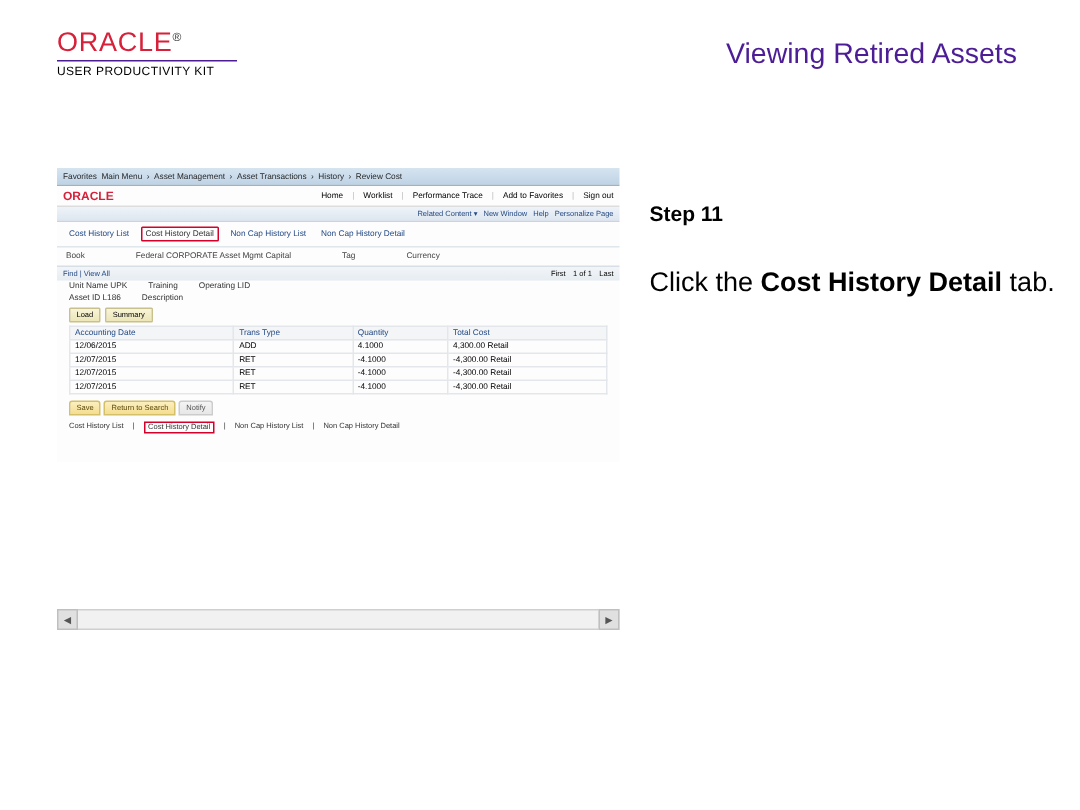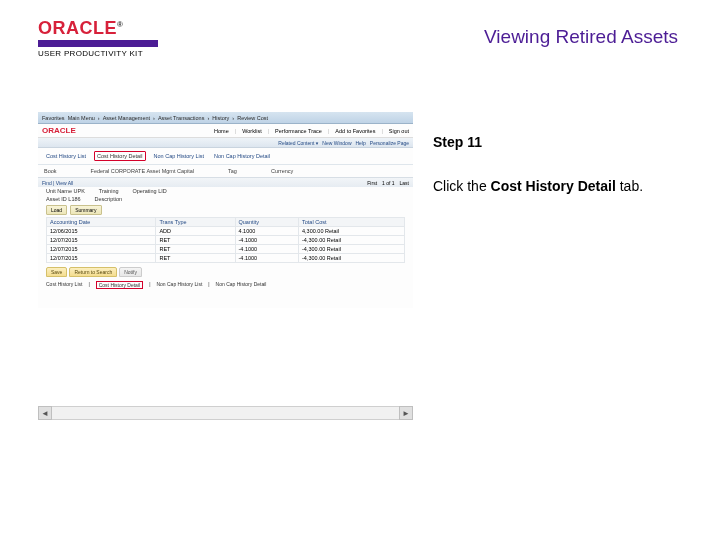--- a/index.html
+++ b/index.html
@@ -4,27 +4,27 @@
 <style>
   * { box-sizing: border-box; margin: 0; padding: 0; }
   html, body { width: 720px; height: 540px; font-family: Arial, Helvetica, sans-serif; background: #fff; }
   .page { position: relative; width: 720px; height: 540px; }
 
   .header {
     position: absolute; left: 38px; top: 18px;
     display: flex; flex-direction: column;
   }
   .oracle-logo {
-    font-size: 18px; font-weight: 700; letter-spacing: 0.5px;
+    font-size: 18px; font-weight: 400; letter-spacing: 0.5px;
     color: #d7213a; font-family: Arial, sans-serif;
   }
   .oracle-logo .tm { font-size: 8px; vertical-align: super; color: #333; }
   .kit-label {
     font-size: 8px; letter-spacing: 0.3px; color: #000;
-    border-top: 7px solid #4c1d95; padding-top: 2px; margin-top: 1px;
+    border-top: 1px solid #4c1d95; padding-top: 2px; margin-top: 1px;
     width: 120px;
   }
   .page-title {
     position: absolute; right: 42px; top: 26px;
     font-size: 19px; color: #4c1d95;
   }
 
   .screenshot-area {
     position: absolute; left: 38px; top: 112px;
     width: 375px; height: 196px;
@@ -109,21 +109,21 @@
   .scroll-h .arrow {
     width: 14px; height: 14px; background: #e0e0e0; border: 1px solid #bfbfbf;
     display: flex; align-items: center; justify-content: center; color: #555; font-size: 8px;
   }
   .scroll-h .track { flex: 1; height: 14px; background: #f1f1f1; border-top: 1px solid #cfcfcf; border-bottom: 1px solid #cfcfcf; }
 
   .instr-step {
     position: absolute; left: 433px; top: 134px; font-size: 14px; color: #000; font-weight: bold;
   }
   .instr-text {
-    position: absolute; left: 433px; top: 178px; font-size: 14px; color: #000;
+    position: absolute; left: 433px; top: 178px; font-size: 18px; color: #000;
   }
   .instr-text b { font-weight: bold; }
 </style>
 </head>
 <body>
 
 <div class="page">
 
   <div class="header">
     <div class="oracle-logo">

